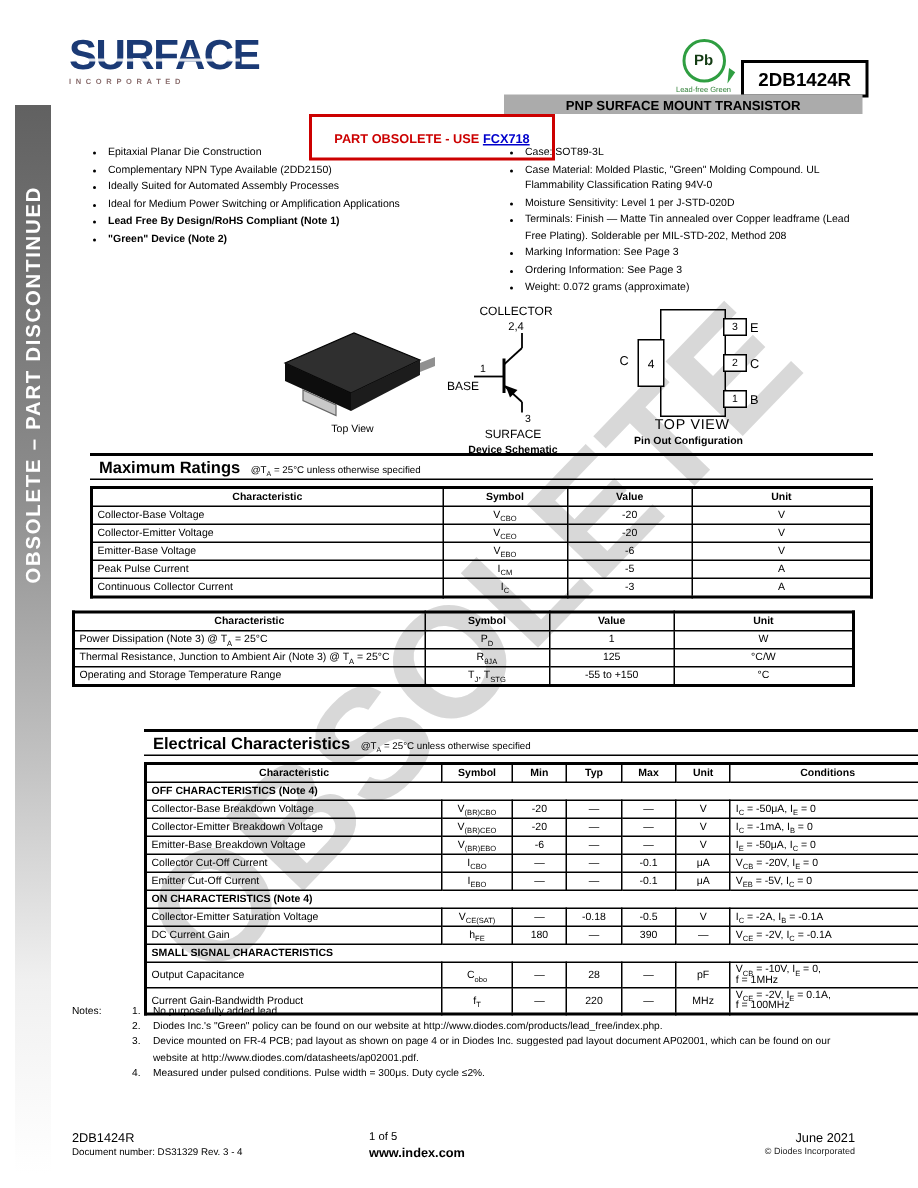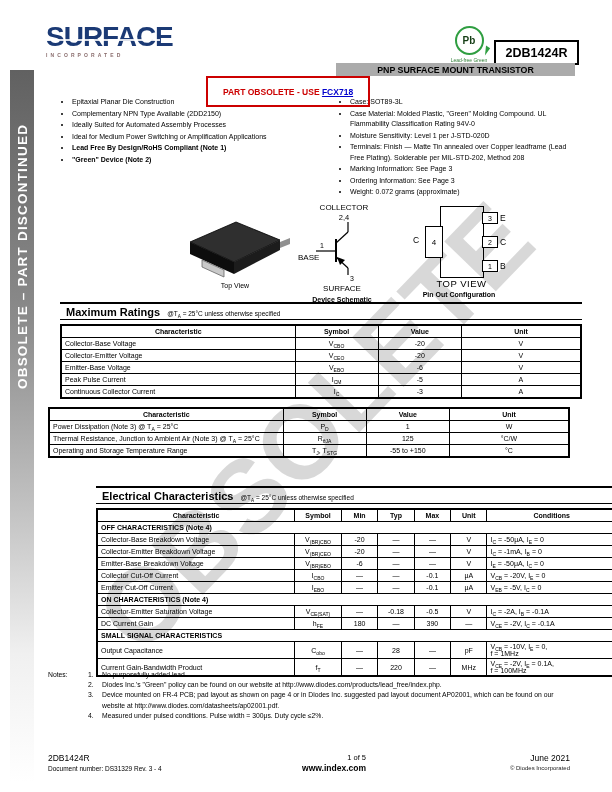--- a/index.html
+++ b/index.html
@@ -78,21 +78,21 @@
   sub{font-size:.72em;line-height:0;}
   
   .notes{left:48px;top:670px;width:520px;font-size:6.8px;line-height:1.5;}
   .notes-label{position:absolute;left:0;top:0;}
   .note-item{display:flex;margin-left:40px;}
   .note-num{width:14px;flex-shrink:0;}
   .note-text{flex:1;}
   
   .footer-left{left:48px;top:753px;font-size:8.5px;}
   .footer-left .doc{font-size:6.5px;margin-top:2px;}
-  .footer-center{left:246px;top:753px;width:120px;text-align:right;font-size:7.5px;}
+  .footer-center{left:246px;top:753px;width:120px;text-align:left;font-size:7.5px;}
   .footer-center .site{font-weight:bold;font-size:8.5px;margin-top:1px;}
   .footer-right{left:420px;top:753px;width:150px;text-align:right;font-size:8.5px;}
   .footer-right .copy{font-size:6px;margin-top:2px;color:#222;}
 </style>
 </head>
 <body>
 
 <div class="watermark">OBSOLETE</div>
 
 <div class="sidebar">

